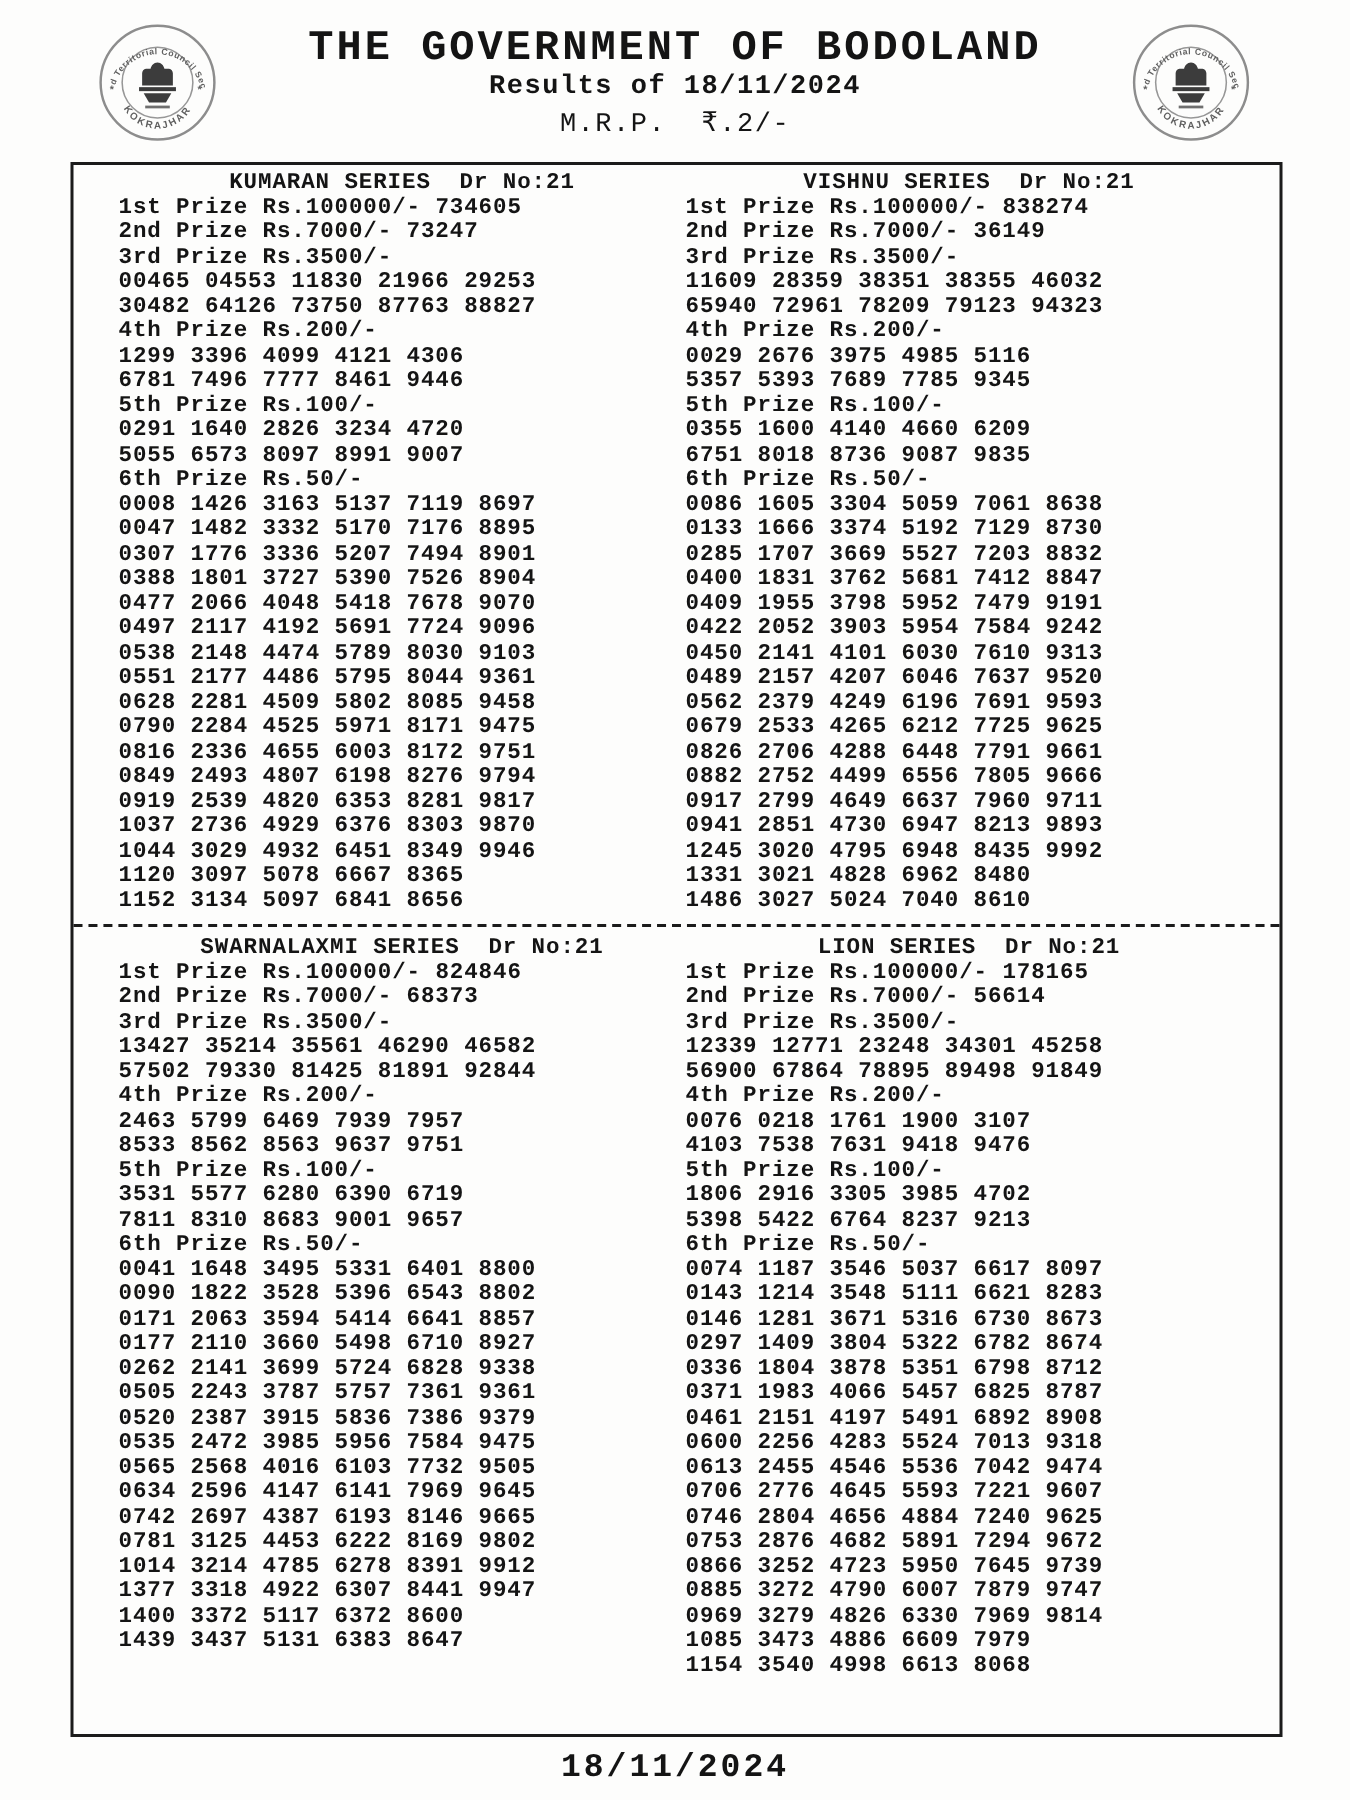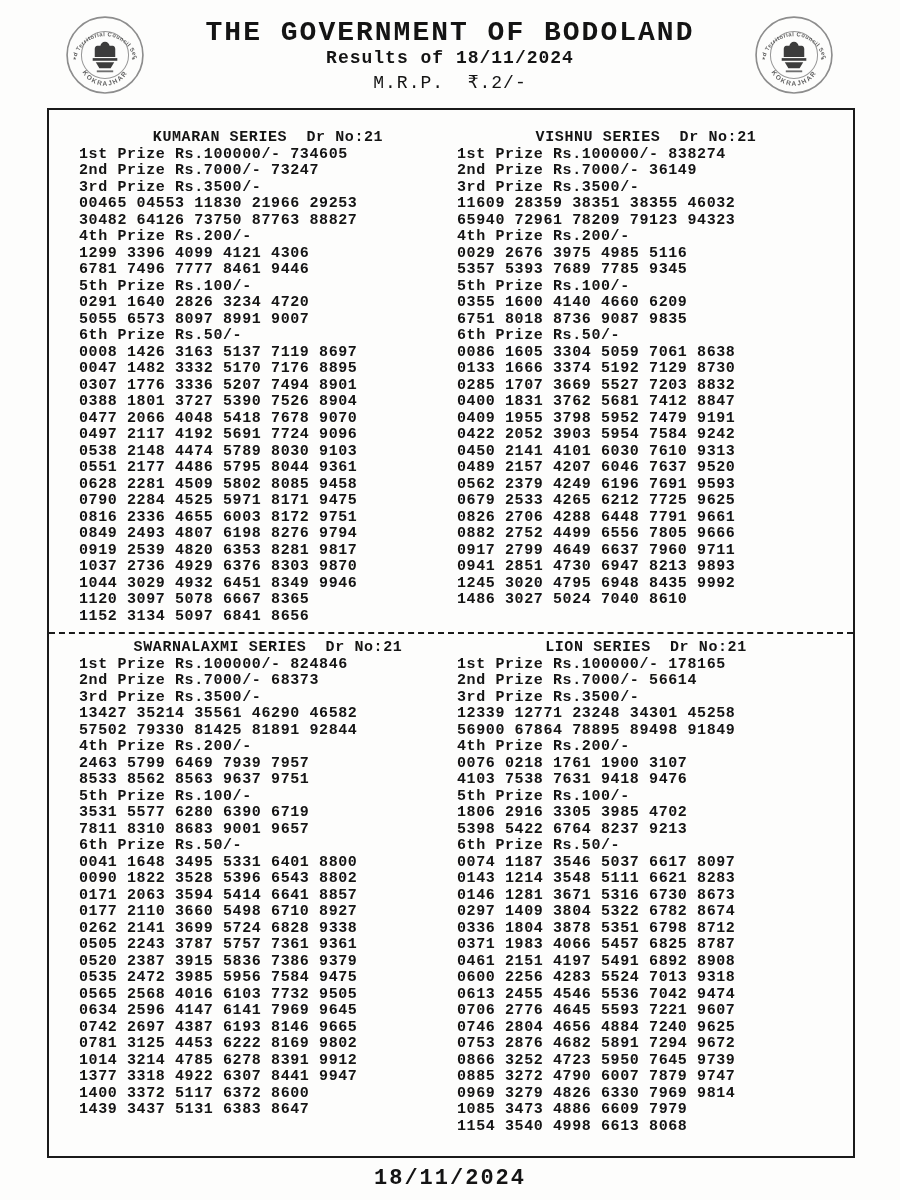--- a/index.html
+++ b/index.html
@@ -26,21 +26,21 @@
     text-align:center; font-size:18px; font-weight:normal; letter-spacing:1px;
     white-space:pre;
   }
   .seal { position:absolute; width:82px; height:82px; }
   .seal.left  { top:13px; left:64px; }
   .seal.right { top:13px; left:753px; }
 
   .results-box {
     position:absolute; left:47px; top:108px; width:808px; height:1050px;
     border:2px solid #1b1b1b;
-    padding-top:20px;
+    padding-top:4px;
     background:transparent;
   }
   .half { display:flex; padding-left:30px; }
   .col { width:378px; }
   .col + .col { }
   .divider {
     border-top:2px dashed #1b1b1b;
     margin:7px 0 6px 0;
     height:0;
   }
@@ -156,20 +156,21 @@
         <div class="line">0422 2052 3903 5954 7584 9242</div>
         <div class="line">0450 2141 4101 6030 7610 9313</div>
         <div class="line">0489 2157 4207 6046 7637 9520</div>
         <div class="line">0562 2379 4249 6196 7691 9593</div>
         <div class="line">0679 2533 4265 6212 7725 9625</div>
         <div class="line">0826 2706 4288 6448 7791 9661</div>
         <div class="line">0882 2752 4499 6556 7805 9666</div>
         <div class="line">0917 2799 4649 6637 7960 9711</div>
         <div class="line">0941 2851 4730 6947 8213 9893</div>
         <div class="line">1245 3020 4795 6948 8435 9992</div>
+        <div class="line">1331 3021 4828 6962 8480</div>
         <div class="line">1486 3027 5024 7040 8610</div>
       </div>
   </div>
   <div class="divider"></div>
   <div class="half">
     <div class="col">
         <div class="line series-header"><span>SWARNALAXMI SERIES</span><span>  </span><span>Dr No:21</span></div>
         <div class="line"><span>1st Prize Rs.100000/-</span><span> </span><span>824846</span></div>
         <div class="line"><span>2nd Prize Rs.7000/-</span><span> </span><span>68373</span></div>
         <div class="line"><span>3rd Prize Rs.3500/-</span></div>

